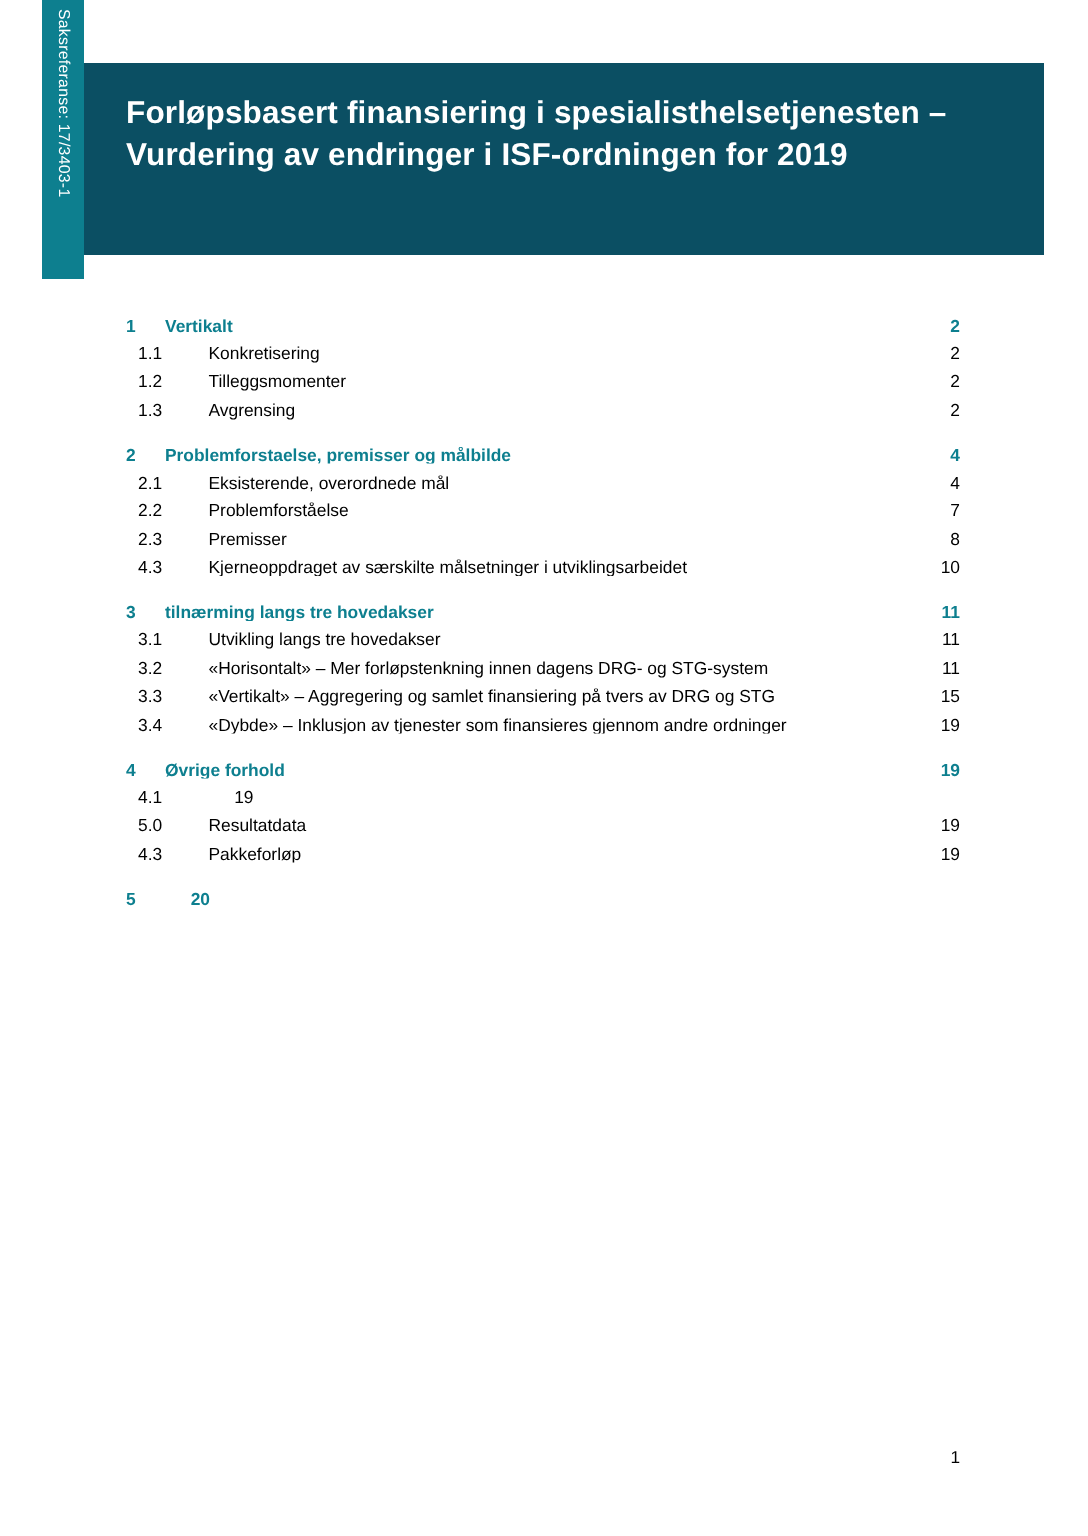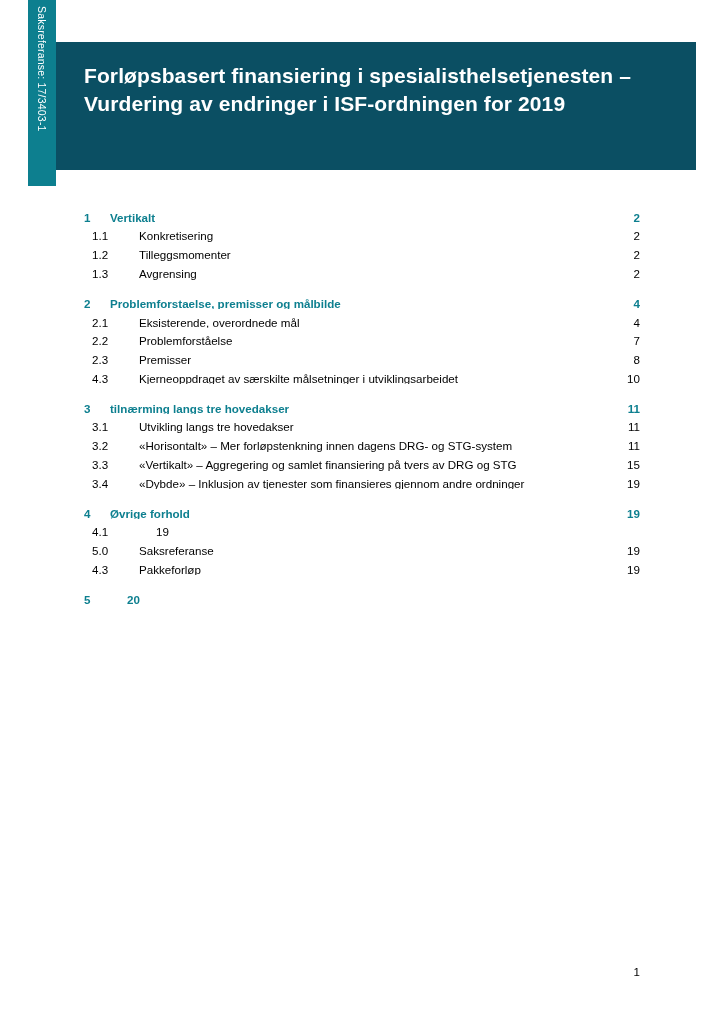--- a/index.html
+++ b/index.html
@@ -208,21 +208,21 @@
       <span class="num">4</span>
       <span class="label">Øvrige forhold</span>
       <span class="page">19</span>
     </div>
     <div class="toc-row level2">
       <span class="num">4.1</span>
       <span class="page">19</span>
     </div>
     <div class="toc-row level2">
       <span class="num">5.0</span>
-      <span class="label">Saksreferanse</span>
+      <span class="label">Resultatdata</span>
       <span class="page">19</span>
     </div>
     <div class="toc-row level2">
       <span class="num">4.3</span>
       <span class="label">Pakkeforløp</span>
       <span class="page">19</span>
     </div>
     <div class="toc-gap"></div>
     <div class="toc-row level1">
       <span class="num">5</span>

